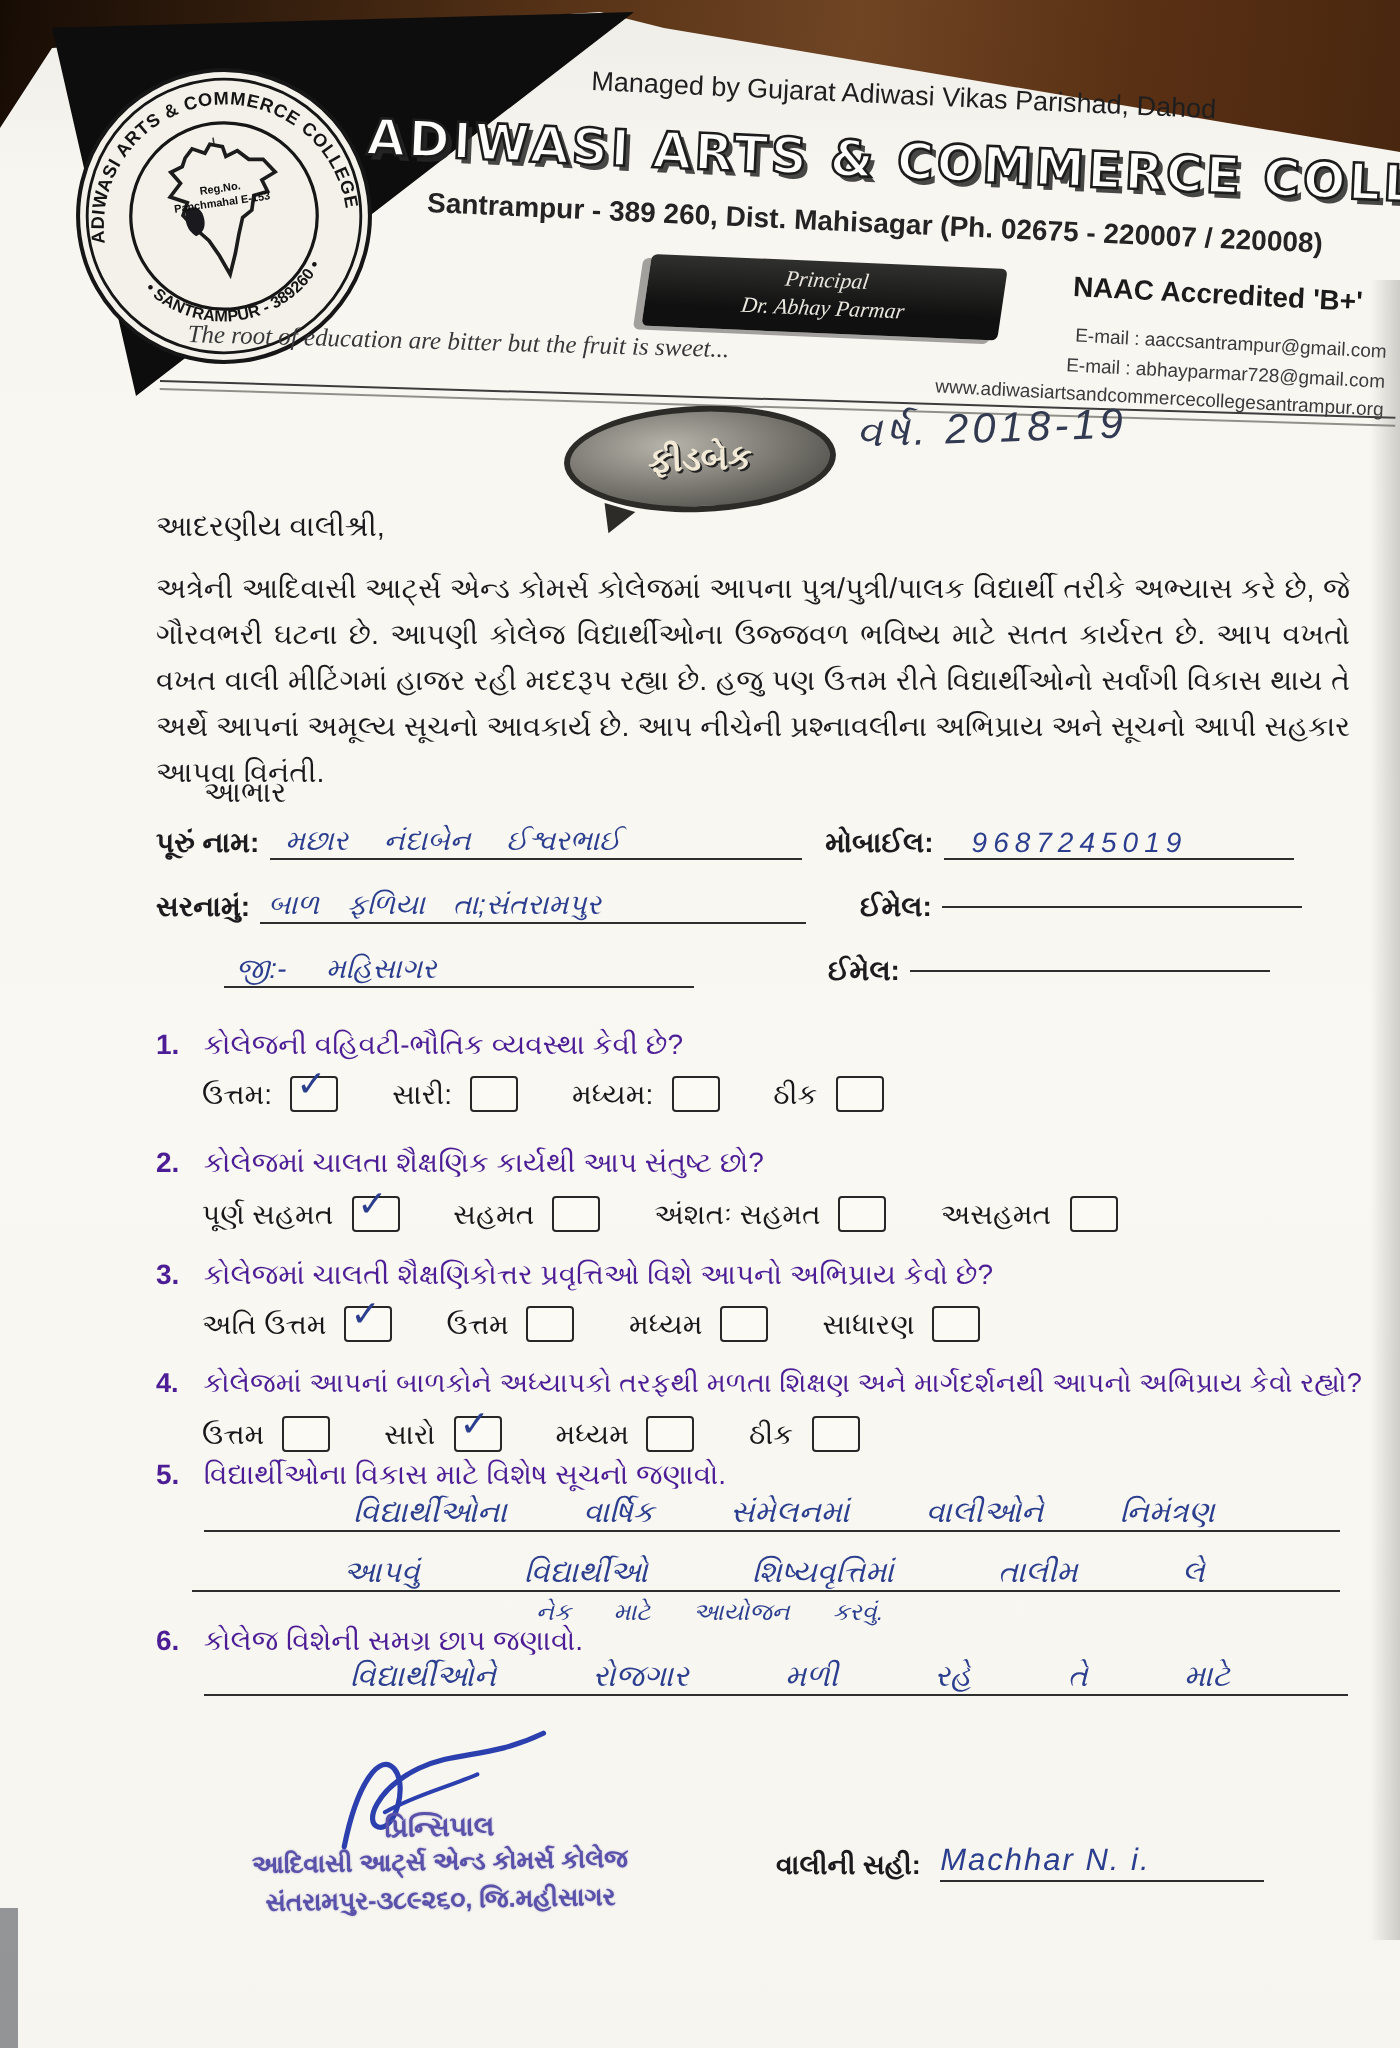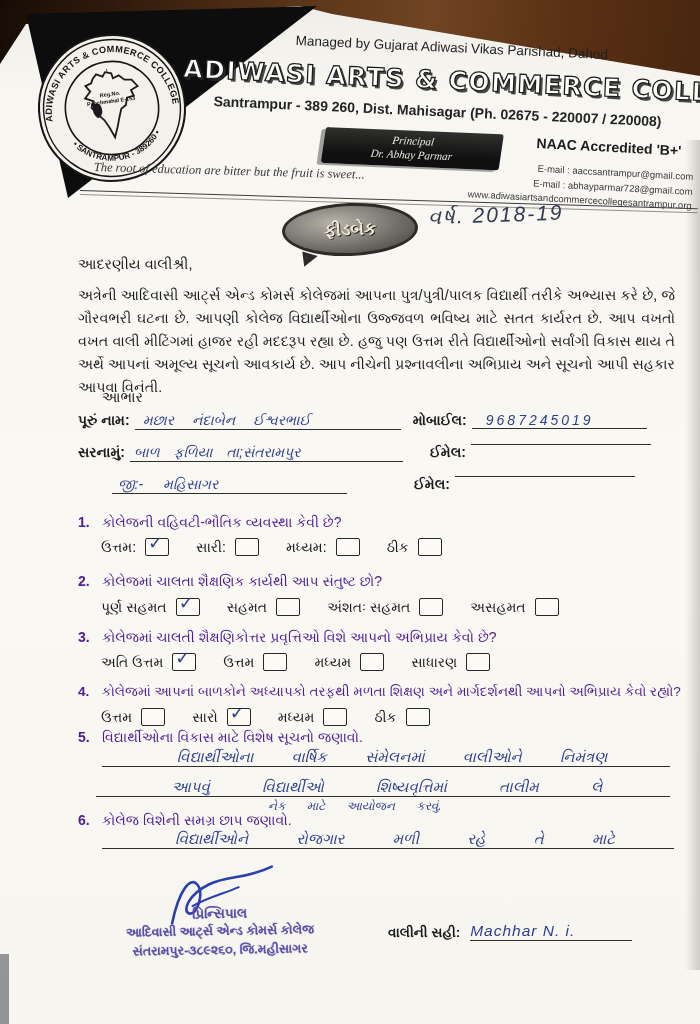--- a/index.html
+++ b/index.html
@@ -51,21 +51,21 @@
   .bubble span{color:#f2ead6;font-size:17px;font-weight:bold;text-shadow:1px 1px 0 #222;}
   .year{left:428px;top:203px;font-size:21px;color:#323a52;font-style:italic;transform:rotate(-2deg);letter-spacing:2px;white-space:nowrap;}
 
   .print{color:#1b1b1d;}
   .saluation{left:78px;top:256px;font-size:14.5px;}
   .para{left:78px;top:284px;width:597px;font-size:14.3px;line-height:1.6;text-align:justify;}
   .thanks{left:78px;top:389px;font-size:14.5px;margin-left:24px;}
 
   .hw{font-style:italic;color:#2c3f8f;}
   .uline{display:inline-block;border-bottom:1.6px solid #2e2e2e;vertical-align:bottom;}
-  .frow{position:absolute;left:78px;width:598px;display:flex;align-items:flex-start;font-size:14px;white-space:nowrap;}
+  .frow{position:absolute;left:78px;width:598px;display:flex;align-items:center;font-size:14px;white-space:nowrap;}
   .flabel{font-weight:bold;color:#1c1c1e;margin-right:5px;}
 
   .qrow{position:absolute;left:78px;font-size:14px;color:#4c1d95;white-space:nowrap;}
   .qno{display:inline-block;width:20px;font-weight:bold;}
   .opts{position:absolute;left:101px;display:flex;align-items:center;font-size:14px;color:#18181a;white-space:nowrap;}
   .ol{margin-right:9px;}
   .cb{display:inline-block;width:22px;height:16px;border:1.7px solid #272727;border-radius:2px;
       position:relative;background:#fbfaf5;margin-right:27px;}
   .cb.checked::after{content:"✓";position:absolute;left:2px;top:-7px;font-size:18px;color:#2c3f8f;font-weight:bold;}
 

